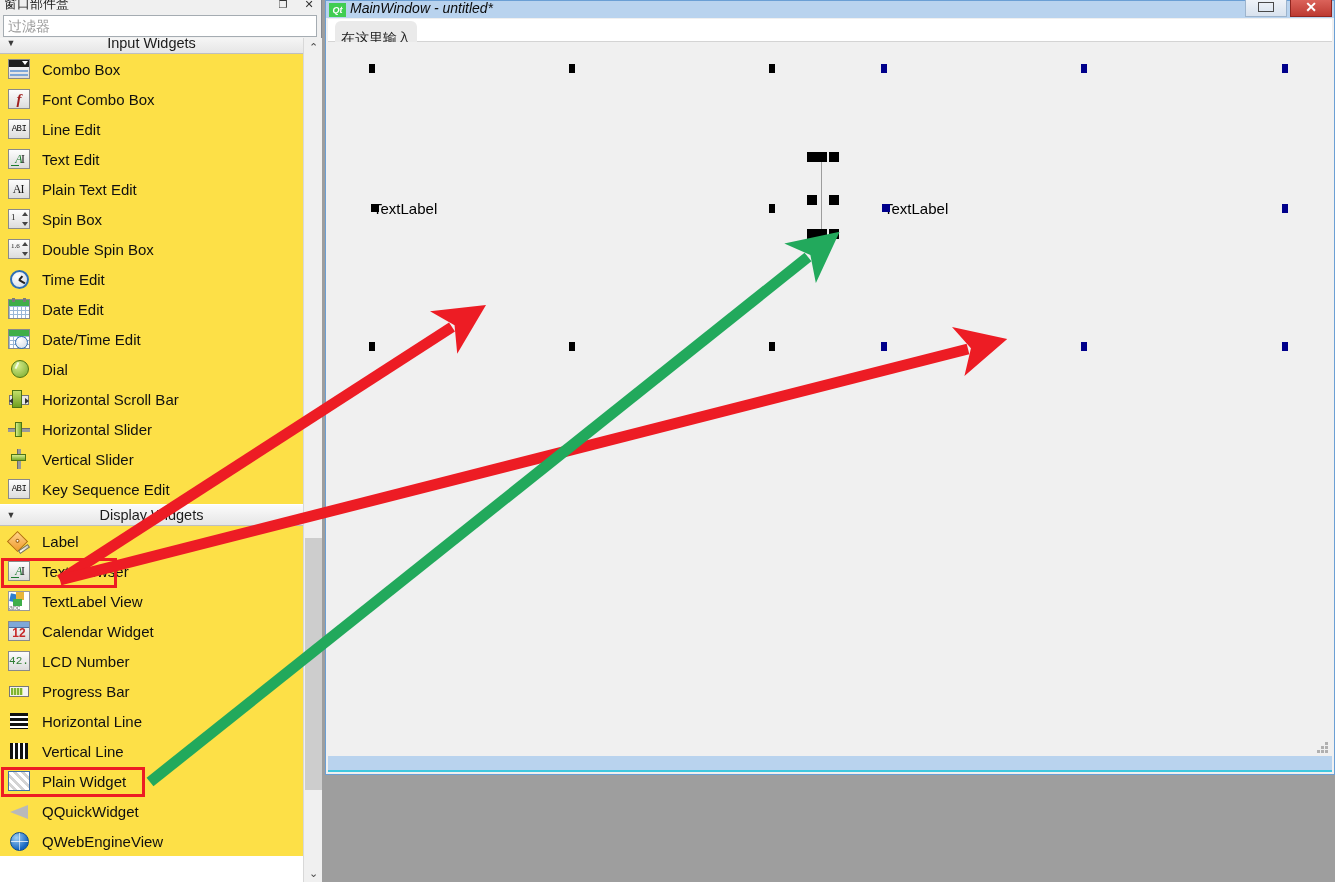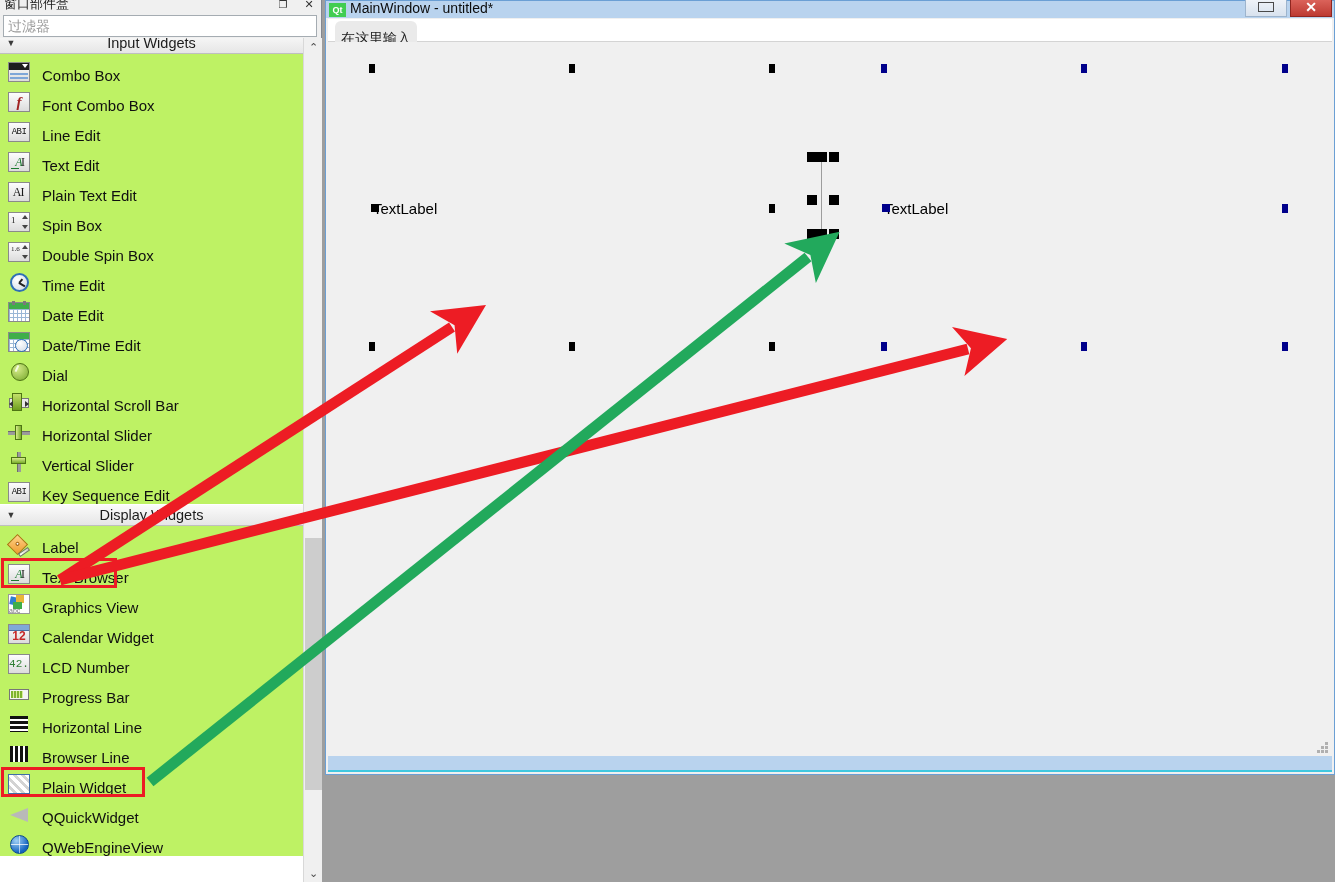--- a/index.html
+++ b/index.html
@@ -75,22 +75,22 @@
     font-size: 9px; color: #3a3a3a;
     line-height: 1;
   }
   .wb-section-label {
     flex: 1; text-align: center;
     font-size: 14.5px; color: #1b1b1b;
     padding-right: 22px;
   }
   .wb-item {
     height: 30px;
-    display: flex; align-items: flex-end;
-    background: #bef264;
+    display: flex; align-items: center;
+    background: #fde047;
     box-sizing: border-box;
     padding-left: 6px;
   }
   .wb-item-icon {
     width: 26px; height: 24px;
     flex: 0 0 26px;
     margin-right: 10px;
     position: relative;
   }
   .wb-item-label {
@@ -275,21 +275,21 @@
     position:absolute; left:325px; top:0;
     width:1010px; height:775px;
     background:#f0f0f0;
     border:1px solid #6b9fd4;
     box-sizing:border-box;
   }
   #mw-titlebar {
     position:absolute; left:0; top:0; right:0; height:17px;
     background:#b9d3ee;
     display:flex; align-items:center;
-    padding-left:3px; box-sizing:border-box;
+    padding-left:3px; box-sizing:border-box;font-style:italic;
   }
   #mw-qt-logo {
     width:17px; height:14px; margin-right:4px;
     background:#41cd52;
     color:#ffffff; font-size:9px; font-weight:bold;
     display:flex; align-items:center; justify-content:center;
     font-family:"Liberation Sans",sans-serif;
   }
   #mw-title-text {
     font-size:14px; color:#0c0c0c; white-space:nowrap;
@@ -615,21 +615,21 @@
         <div class="wb-item">
           <span class="wb-item-icon">
             <span class="ic">
               <span class="ic-gv-bg"></span>
               <span class="ic-gv-b1"></span>
                 <span class="ic-gv-b2"></span>
                 <span class="ic-gv-b3"></span>
               <span class="ic-gv-abc">abc</span>
             </span>
           </span>
-          <span class="wb-item-label">Graphics View</span>
+          <span class="wb-item-label">TextLabel View</span>
         </div>
 
         <div class="wb-item">
           <span class="wb-item-icon">
             <span class="ic">
                 <span class="ic-frame"></span>
               <span class="ic-cw-top"></span>
               <span class="ic-cw-num">12</span>
             </span>
           </span>
@@ -665,21 +665,21 @@
           </span>
           <span class="wb-item-label">Horizontal Line</span>
         </div>
 
         <div class="wb-item">
           <span class="wb-item-icon">
             <span class="ic">
                 <span class="ic-vl"></span>
               </span>
           </span>
-          <span class="wb-item-label">Browser Line</span>
+          <span class="wb-item-label">Vertical Line</span>
         </div>
 
         <div class="wb-item">
           <span class="wb-item-icon">
             <span class="ic">
                 <span class="ic-gl"></span>
               </span>
           </span>
           <span class="wb-item-label">Plain Widget</span>
         </div>

